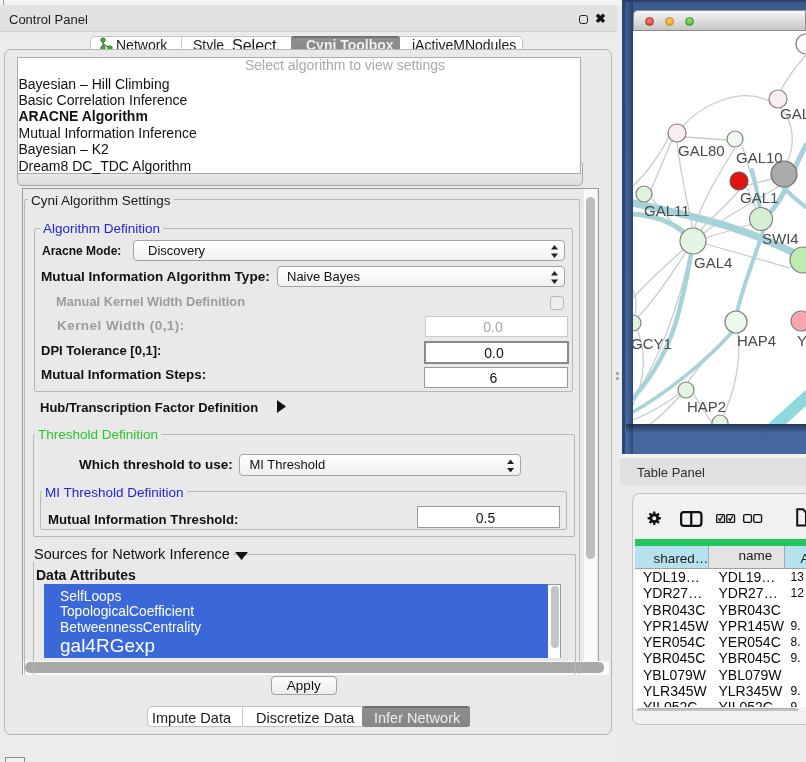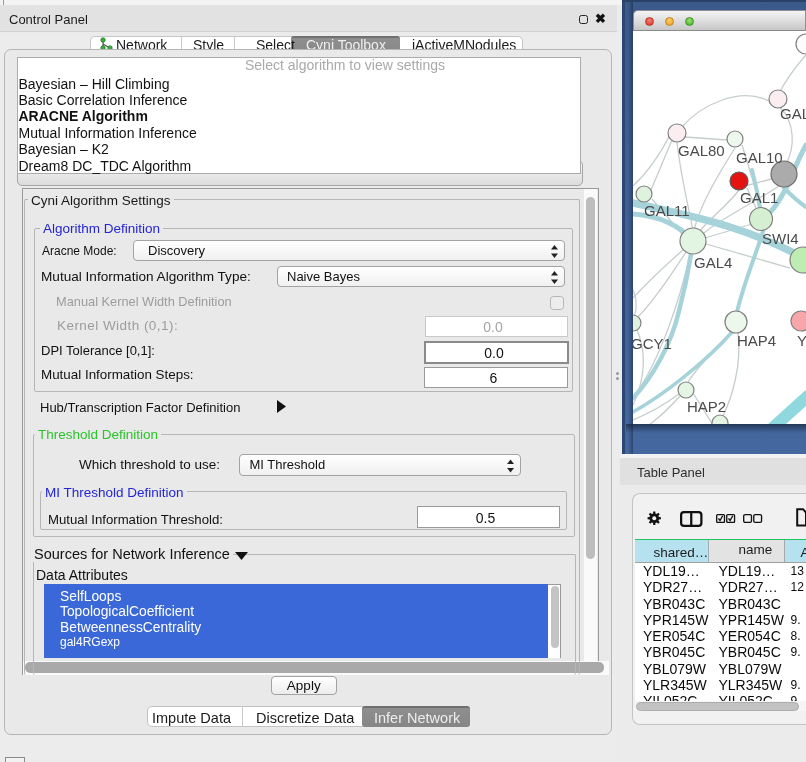--- a/index.html
+++ b/index.html
@@ -1,21 +1,21 @@
 <!DOCTYPE html>
 <html><head>
 <meta charset="utf-8">
 <style>
 * { margin:0; padding:0; box-sizing:border-box; }
 html,body { width:806px; height:762px; overflow:hidden; }
 body { font-family:"Liberation Sans", sans-serif; background:#ececec; }
 #root { position:relative; width:806px; height:762px; overflow:hidden; }
 .abs { position:absolute; }
 .b { font-weight:bold; }
-.lbl { font-size:12.8px; font-weight:normal; color:#111; white-space:nowrap; }
+.lbl { font-size:12.8px; font-weight:bold; color:#111; white-space:nowrap; }
 .dis { color:#9c9c9c;margin-left:16px; }
 .group { position:absolute; border:1px solid #b6b6b6; border-radius:2px; }
 .gtitle { position:absolute; background:#e9e9e9; padding:0 3px; font-size:13.5px; white-space:nowrap; }
 .combo { position:absolute; background:linear-gradient(#ffffff,#f0f0f0); border:1px solid #a3a3a3; border-radius:4px; font-size:13px; color:#111;text-align:center; }
 .combo .ar { position:absolute; right:5px; top:0; bottom:0; width:9px; }
 .field { position:absolute; background:#fff; border:1px solid #9a9a9a; font-size:14px; color:#111; text-align:center; }
 </style>
 </head>
 <body>
 <div id="root">
@@ -36,22 +36,22 @@
   <div class="abs" style="left:234px;top:36px;width:1px;height:21px;background:#c9c9c9;"></div>
   <div class="abs" style="left:291px;top:36px;width:109px;height:21px;background:linear-gradient(#8f8f8f,#858585);border-top:2px solid #707070;border-radius:3px;"></div>
   <svg class="abs" style="left:100px;top:37px;" width="13" height="14" viewBox="0 0 13 14">
     <path d="M3 3 L3 11 M3 7 L10 11" stroke="#555" stroke-width="1.2" fill="none"></path>
     <circle cx="3" cy="3" r="2.2" fill="#3fae3f" stroke="#1d7a1d" stroke-width="0.8"></circle>
     <circle cx="3" cy="11" r="2.2" fill="#3fae3f" stroke="#1d7a1d" stroke-width="0.8"></circle>
     <circle cx="10" cy="11" r="2.2" fill="#3fae3f" stroke="#1d7a1d" stroke-width="0.8"></circle>
   </svg>
   <div class="abs" style="left:116px;top:37.2px;font-size:14px;color:#1b1b1b;">Network</div>
   <div class="abs" style="left:193px;top:37.2px;font-size:14px;color:#1b1b1b;">Style</div>
-  <div class="abs" style="left:256px;top:37.2px;font-size:14px;color:#1b1b1b;">Select</div>
-  <div class="abs" style="left:306px;top:37.2px;font-size:14px;color:#efefef;">Cyni Toolbox</div>
+  <div class="abs" style="left:232px;top:37.2px;font-size:16px;color:#1b1b1b;">Select</div>
+  <div class="abs" style="left:306px;top:37.2px;font-size:14px;color:#efefef;font-weight:bold;">Cyni Toolbox</div>
   <div class="abs" style="left:412px;top:37.2px;font-size:14px;color:#1b1b1b;">jActiveMNodules</div>
 
   <div class="abs" style="left:4px;top:49px;width:608px;height:686px;background:#e9e9e9;border:1.5px solid #b6b6b6;border-radius:7px;"></div>
 
   <div class="abs" style="left:17px;top:160px;width:566px;height:26px;background:linear-gradient(#f8f8f8,#dcdcdc);border:1px solid #a6a6a6;border-radius:5px;"></div>
 
   <div class="abs" style="left:22px;top:188px;width:577px;height:487px;background:#e9e9e9;border:1px solid #9a9a9a;"></div>
 
   <div class="abs" style="left:584px;top:189px;width:13px;height:485px;background:#fafafa;"></div>
   <div class="abs" style="left:586px;top:197px;width:9px;height:362px;background:#bdbdbd;border-radius:5px;"></div>
@@ -116,21 +116,21 @@
   <svg class="abs" style="left:234px;top:550px;" width="15" height="11" viewBox="0 0 15 11">
       <path d="M1 2 L14 2 L7.5 10 Z" fill="#111"></path>
     </svg>
   <div class="lbl abs" style="left:36px;top:566.5px;font-size:14px;">Data Attributes</div>
 
   <div class="abs" style="left:44px;top:584px;width:517px;height:74px;background:#fff;border:1px solid #999;border-bottom:none;"></div>
   <div class="abs" style="left:44px;top:584px;width:504px;height:74px;background:#3a68d8;"></div>
   <div class="abs" style="left:60px;top:588.5px;font-size:13.8px;color:#fff;">SelfLoops</div>
   <div class="abs" style="left:60px;top:604px;font-size:13.8px;color:#fff;">TopologicalCoefficient</div>
   <div class="abs" style="left:60px;top:619.5px;font-size:13.8px;color:#fff;">BetweennessCentrality</div>
-  <div class="abs" style="left:60px;top:635px;font-size:12px;color:#fff;">gal4RGexp</div>
+  <div class="abs" style="left:60px;top:635px;font-size:19px;color:#fff;">gal4RGexp</div>
   <div class="abs" style="left:550.5px;top:586px;width:8.5px;height:62px;background:#c4c4c4;border-radius:4px;"></div>
 
   <div class="abs" style="left:270.5px;top:676px;width:66.5px;height:18.5px;background:linear-gradient(#ffffff,#ececec);border:1px solid #a2a2a2;border-radius:4px;text-align:center;font-size:13.5px;color:#111;padding-top:0.5px;">Apply</div>
 
   <div class="abs" style="left:147px;top:706px;width:323px;height:21px;background:#fff;border:1px solid #c2c2c2;border-radius:5px;"></div>
   <div class="abs" style="left:242px;top:706px;width:1px;height:21px;background:#c9c9c9;"></div>
   <div class="abs" style="left:362px;top:706px;width:108px;height:21px;background:linear-gradient(#8f8f8f,#858585);border-top:2px solid #707070;border-radius:3px;"></div>
   <div class="abs" style="left:152px;top:709.5px;font-size:14.5px;color:#1b1b1b;">Impute Data</div>
   <div class="abs" style="left:256px;top:709.5px;font-size:14.5px;color:#1b1b1b;">Discretize Data</div>
   <div class="abs" style="left:374px;top:709.5px;font-size:14.5px;color:#ededed;">Infer Network</div>
@@ -264,21 +264,21 @@
     <path d="M13.1 4.5 L14.8 6.8 L17.6 1.8" stroke="#111" stroke-width="1.4" fill="none"></path>
   </svg>
   <svg class="abs" style="left:743px;top:514px;" width="20" height="9.5" viewBox="0 0 21 10">
     <rect x="0.7" y="0.7" width="8.2" height="8.2" rx="1.5" stroke="#111" stroke-width="1.4" fill="none"></rect>
     <rect x="11.3" y="0.7" width="8.2" height="8.2" rx="1.5" stroke="#111" stroke-width="1.4" fill="none"></rect>
   </svg>
   <svg class="abs" style="left:796px;top:508px;" width="10" height="19" viewBox="0 0 10 19">
     <path d="M1.2 1.2 L7 1.2 L10 4.5 L10 17.4 L1.2 17.4 Z" stroke="#111" stroke-width="2" fill="none"></path>
   </svg>
 
-  <div class="abs" style="left:634.5px;top:538.5px;width:171.5px;height:172.5px;background:#fff;border-top:1px solid #22c55e;overflow:hidden;">
+  <div class="abs" style="left:634.5px;top:538.5px;width:171.5px;height:172.5px;background:#fff;border-top:7px solid #22c55e;overflow:hidden;">
     <div style="position:absolute;left:0;top:0;width:74.5px;height:23.5px;background:#b6e1ee;border-right:1px solid #9fb0b5;border-bottom:1px solid #a0a0a0;"></div>
     <div style="position:absolute;left:74.5px;top:0;width:76px;height:23.5px;background:#e3e3e3;border-right:1px solid #a8a8a8;border-bottom:1px solid #a0a0a0;"></div>
     <div style="position:absolute;left:150.5px;top:0;width:21px;height:23.5px;background:#b6e1ee;border-bottom:1px solid #a0a0a0;"></div>
     <div style="position:absolute;left:19px;top:5px;font-size:13.5px;color:#1c1c1c;">shared…</div>
     <div style="position:absolute;left:104px;top:2px;font-size:13.5px;color:#1c1c1c;">name</div>
     <div style="position:absolute;left:166px;top:5px;font-size:13.5px;color:#1c1c1c;">A</div>
     <div style="position:absolute;left:8.5px;top:23.5px;font-size:14px;color:#0a0a0a;line-height:16.3px;">YDL19…<br>YDR27…<br>YBR043C<br>YPR145W<br>YER054C<br>YBR045C<br>YBL079W<br>YLR345W<br>YIL052C</div>
     <div style="position:absolute;left:84px;top:23.5px;font-size:14px;color:#0a0a0a;line-height:16.3px;">YDL19…<br>YDR27…<br>YBR043C<br>YPR145W<br>YER054C<br>YBR045C<br>YBL079W<br>YLR345W<br>YIL052C</div>
     <div style="position:absolute;left:156px;top:23.5px;font-size:12px;color:#0a0a0a;line-height:16.3px;">13<br>12<br><br>9.<br>8.<br>9.<br><br>9.<br>9</div>
     <div style="position:absolute;left:0;top:161px;width:171.5px;height:11.5px;background:#f5f5f5;"></div>

